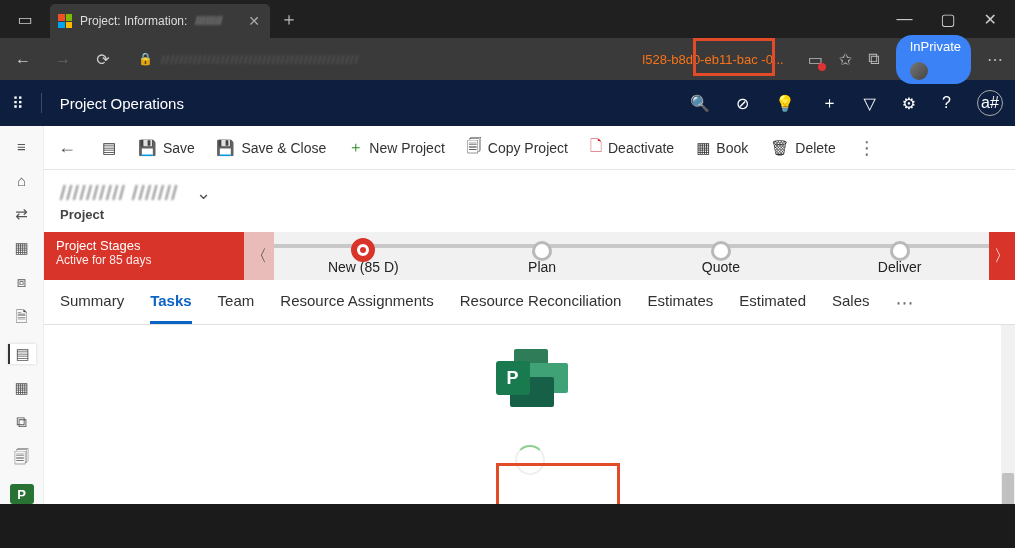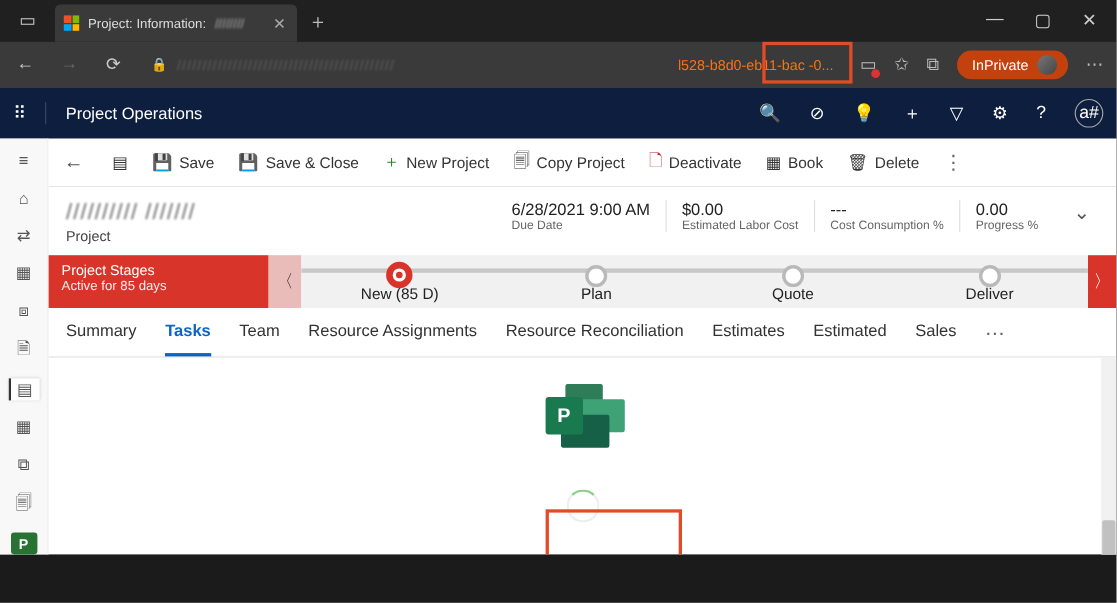--- a/index.html
+++ b/index.html
@@ -15,21 +15,21 @@
   .newtab { color:#bbb; font-size:18px; padding:0 10px; }
   .wincontrols { margin-left:auto; display:flex; gap:28px; padding:0 18px; color:#ccc; }
   .addrrow { height:42px; background:#3a3a3a; display:flex; align-items:center; padding:0 8px; gap:10px; position:relative; }
   .navbtn { width:30px; text-align:center; color:#ccc; font-size:16px; }
   .navbtn.dis { color:#666; }
   .addrspace { flex:1; height:30px; border-radius:15px; background:transparent; display:flex; align-items:center; padding:0 10px; color:#aaa; font-size:13px; overflow:hidden; }
   .addrspace .lock { color:#999; margin-right:8px; font-size:12px; }
   .addrspace .urlsm { flex:1; filter:blur(1px); opacity:.5; color:#888; letter-spacing:1px; white-space:nowrap;}
   .addrspace .urltail { color:#f97316; white-space:nowrap; }
   .righticons { display:flex; align-items:center; gap:16px; padding:0 4px; color:#bbb; }
-  .righticons .pill { background:#c2410c; color:#fff; border-radius:16px; padding:4px 10px 4px 14px; display:flex; align-items:center; gap:8px; font-size:13px;}
+  .righticons .pill { background:#3b82f6; color:#fff; border-radius:16px; padding:4px 10px 4px 14px; display:flex; gap:8px; font-size:13px;flex-direction:column;}
   .righticons .pill .dot{ width:18px; height:18px; border-radius:50%; background:linear-gradient(135deg,#777,#444); }
   .redbox1 { position:absolute; left:693px; top:0px; width:82px; height:38px; border:3px solid #e14b27; pointer-events:none; }
   .dynbar { height:46px; background:#0d1e3e; color:#fff; display:flex; align-items:center; padding:0 12px; gap:18px; font-size:15px; }
   .dynbar .waffle{ font-size:16px; letter-spacing:-1px; }
   .dynbar .brand{ font-weight:600; font-size:17px; }
   .dynbar .divv{ width:1px; height:20px; background:#3a4a68; }
   .dynbar .mod{ font-size:15px; }
   .dynbar .ricons{ margin-left:auto; display:flex; gap:26px; align-items:center; }
   .dynbar .ricons span { font-size:16px; }
   .dynbar .avatar{ width:26px; height:26px; border:1px solid #aaa; border-radius:50%; display:flex; align-items:center; justify-content:center; font-size:11px; }
@@ -40,21 +40,21 @@
   .cmdbar .back{ font-size:18px; color:#555; padding:0 4px; }
   
   .workarea { display:flex; background:#fff; height:378px; }
   .rail { width:44px; background:#f8f8f8; border-right:1px solid #eee; display:flex; flex-direction:column; align-items:center; gap:14px; padding-top:10px; color:#555; }
   .rail .ritem{ width:28px; height:24px; display:flex; align-items:center; justify-content:center; font-size:15px; }
   .rail .ritem.sel{ background:#fff; box-shadow:0 0 3px rgba(0,0,0,.15); border-left:2px solid #333;}
   .rail .chip{ width:24px; height:24px; background:#287233; color:#fff; font-weight:bold; border-radius:3px; display:flex; align-items:center; justify-content:center; font-size:13px;}
   .content { flex:1; position:relative; overflow:hidden;}
   .hdr { display:flex; align-items:flex-start; padding:12px 16px 6px 16px; }
   .hdr .name { filter:blur(1px); opacity:.6; font-size:20px; letter-spacing:1px;}
-  .hdr .sub { font-size:13px; color:#444; margin-top:2px;}
+  .hdr .sub { font-size:13px; color:#444; margin-top:2px;font-weight:bold;}
   .hdr .kpis{ margin-left:auto; display:flex; align-items:flex-start; }
   .kpi{ padding:0 14px; border-left:1px solid #ddd; }
   .kpi:first-child{border-left:none;}
   .kpi .v{ font-size:15px; color:#222;}
   .kpi .l{ font-size:11px; color:#666;}
   .hdr .chev{ margin-left:10px; color:#555; font-size:18px; padding:0 8px;}
   
   .proc { display:flex; align-items:stretch; height:48px; margin-top:4px;}
   .proc .flag{ width:200px; background:#d9342a; color:#fff; padding:6px 12px; position:relative;}
   .proc .flag .t{font-size:13px;} .proc .flag .s{font-size:12px; opacity:.9;}
@@ -198,38 +198,20 @@
           <span>Delete</span>
         </span>
       <span class="ellips">⋮</span>
     </div>
 
     <div class="hdr">
       <div>
         <div class="name">//////////  ///////</div>
         <div class="sub">Project</div>
       </div>
-      <div class="kpis">
-        <div class="kpi">
-            <div class="v">6/28/2021 9:00 AM</div>
-            <div class="l">Due Date</div>
-          </div>
-        <div class="kpi">
-            <div class="v">$0.00</div>
-            <div class="l">Estimated Labor Cost</div>
-          </div>
-        <div class="kpi">
-            <div class="v">---</div>
-            <div class="l">Cost Consumption %</div>
-          </div>
-        <div class="kpi">
-            <div class="v">0.00</div>
-            <div class="l">Progress %</div>
-          </div>
-      </div>
       <span class="chev">⌄</span>
     </div>
 
     <div class="proc">
       <div class="flag">
         <div class="t">Project Stages</div>
         <div class="s">Active for 85 days</div>
       </div>
       <div class="leftarr">〈</div>
       <div class="track">

